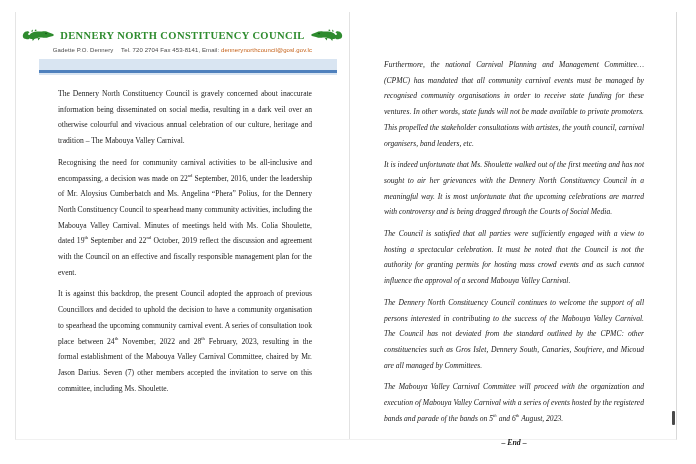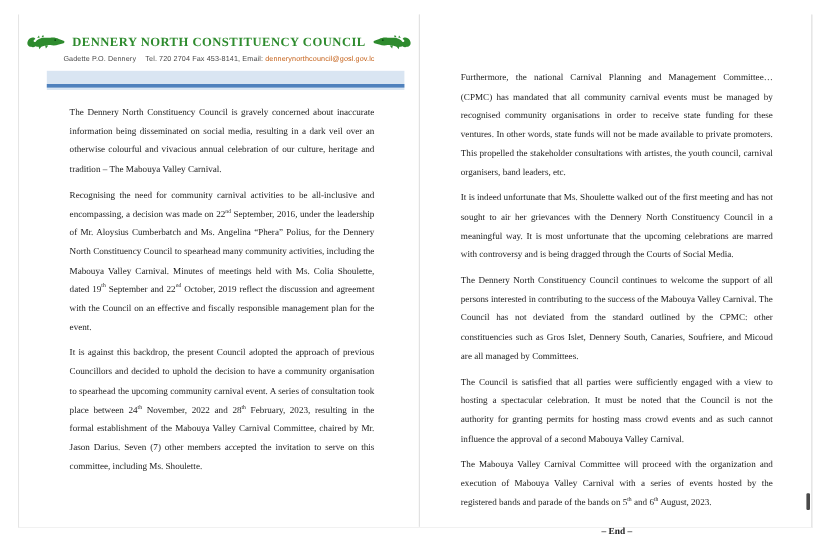--- a/index.html
+++ b/index.html
@@ -8,21 +8,21 @@
     overflow:hidden; font-family:"Liberation Serif","DejaVu Serif",serif;
   }
   .spread {
     position:absolute; left:15px; top:12px; width:662px; height:428px;
     display:flex;
     border-left:1px solid #e5e5e5; border-right:1px solid #d9d9d9;
     border-bottom:1px solid #f1f1f1; box-sizing:border-box; background:#fff;
   }
   .page { box-sizing:border-box; background:#fff; }
   .page-left  { width:334px; border-right:1px solid #e2e2e2; }
-  .page-right { width:326px; padding:45px 32px 0 34px; }
+  .page-right { width:326px; padding:45px 32px 0 34px;font-style:italic; }
 
   
   .letterhead { text-align:center; padding-top:15px; }
   .logo-row { display:flex; justify-content:center; align-items:center; gap:5px; }
   .org {
     color:#2e8b2e; font-weight:bold; font-size:10.5px; letter-spacing:.4px;
     white-space:nowrap; font-family:"Liberation Serif",serif;
   }
   .croc { display:inline-flex; }
   .croc.flip svg { transform:scaleX(-1); }
@@ -94,21 +94,21 @@
       <div class="body-wrap">
         <p class="par first sup-ordinals">The Dennery North Constituency Council is gravely concerned about inaccurate information being disseminated on social media, resulting in a dark veil over an otherwise colourful and vivacious annual celebration of our culture, heritage and tradition – The Mabouya Valley Carnival.</p>
         <p class="par sup-ordinals">Recognising the need for community carnival activities to be all-inclusive and encompassing, a decision was made on 22<sup>nd</sup> September, 2016, under the leadership of Mr. Aloysius Cumberbatch and Ms. Angelina “Phera” Polius, for the Dennery North Constituency Council to spearhead many community activities, including the Mabouya Valley Carnival. Minutes of meetings held with Ms. Colia Shoulette, dated 19<sup>th</sup> September and 22<sup>nd</sup> October, 2019 reflect the discussion and agreement with the Council on an effective and fiscally responsible management plan for the event.</p>
         <p class="par sup-ordinals">It is against this backdrop, the present Council adopted the approach of previous Councillors and decided to uphold the decision to have a community organisation to spearhead the upcoming community carnival event. A series of consultation took place between 24<sup>th</sup> November, 2022 and 28<sup>th</sup> February, 2023, resulting in the formal establishment of the Mabouya Valley Carnival Committee, chaired by Mr. Jason Darius. Seven (7) other members accepted the invitation to serve on this committee, including Ms. Shoulette.</p>
       </div>
     </section>
 
     <section class="page page-right">
       <p class="par sup-ordinals">Furthermore, the national Carnival Planning and Management Committee… (CPMC) has mandated that all community carnival events must be managed by recognised community organisations in order to receive state funding for these ventures. In other words, state funds will not be made available to private promoters. This propelled the stakeholder consultations with artistes, the youth council, carnival organisers, band leaders, etc.</p>
       <p class="par sup-ordinals">It is indeed unfortunate that Ms. Shoulette walked out of the first meeting and has not sought to air her grievances with the Dennery North Constituency Council in a meaningful way. It is most unfortunate that the upcoming celebrations are marred with controversy and is being dragged through the Courts of Social Media.</p>
+      <p class="par sup-ordinals">The Council is satisfied that all parties were sufficiently engaged with a view to hosting a spectacular celebration. It must be noted that the Council is not the authority for granting permits for hosting mass crowd events and as such cannot influence the approval of a second Mabouya Valley Carnival.</p>
       <p class="par sup-ordinals">The Dennery North Constituency Council continues to welcome the support of all persons interested in contributing to the success of the Mabouya Valley Carnival. The Council has not deviated from the standard outlined by the CPMC: other constituencies such as Gros Islet, Dennery South, Canaries, Soufriere, and Micoud are all managed by Committees.</p>
-      <p class="par sup-ordinals">The Council is satisfied that all parties were sufficiently engaged with a view to hosting a spectacular celebration. It must be noted that the Council is not the authority for granting permits for hosting mass crowd events and as such cannot influence the approval of a second Mabouya Valley Carnival.</p>
       <p class="par sup-ordinals">The Mabouya Valley Carnival Committee will proceed with the organization and execution of Mabouya Valley Carnival with a series of events hosted by the registered bands and parade of the bands on 5<sup>th</sup> and 6<sup>th</sup> August, 2023.</p>
       <div class="end-marker">– End –</div>
     </section>
   </div>
 
   <div class="scroll-thumb"></div>
 </div>
 
 </body></html>

